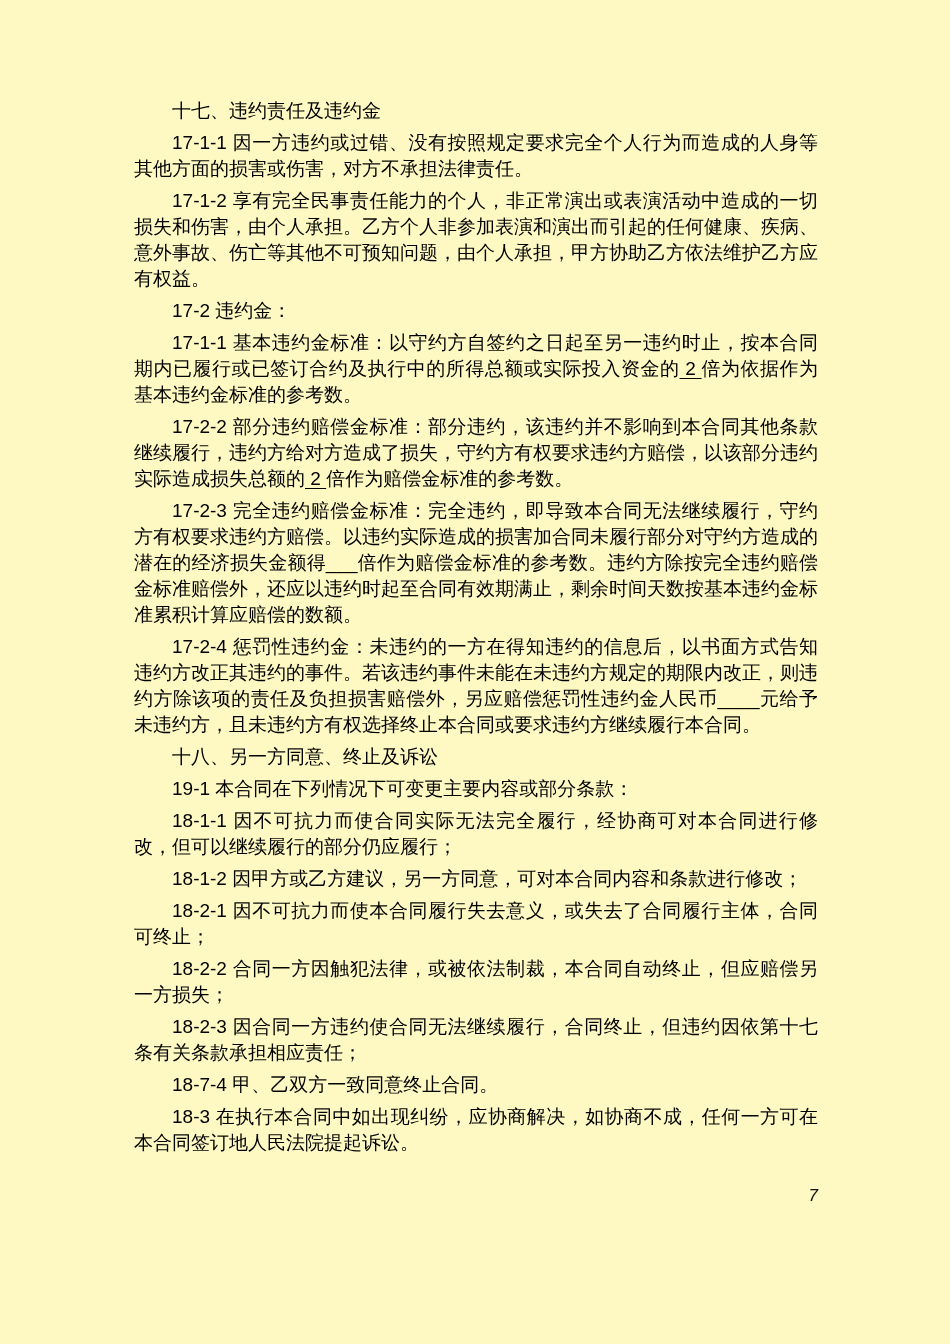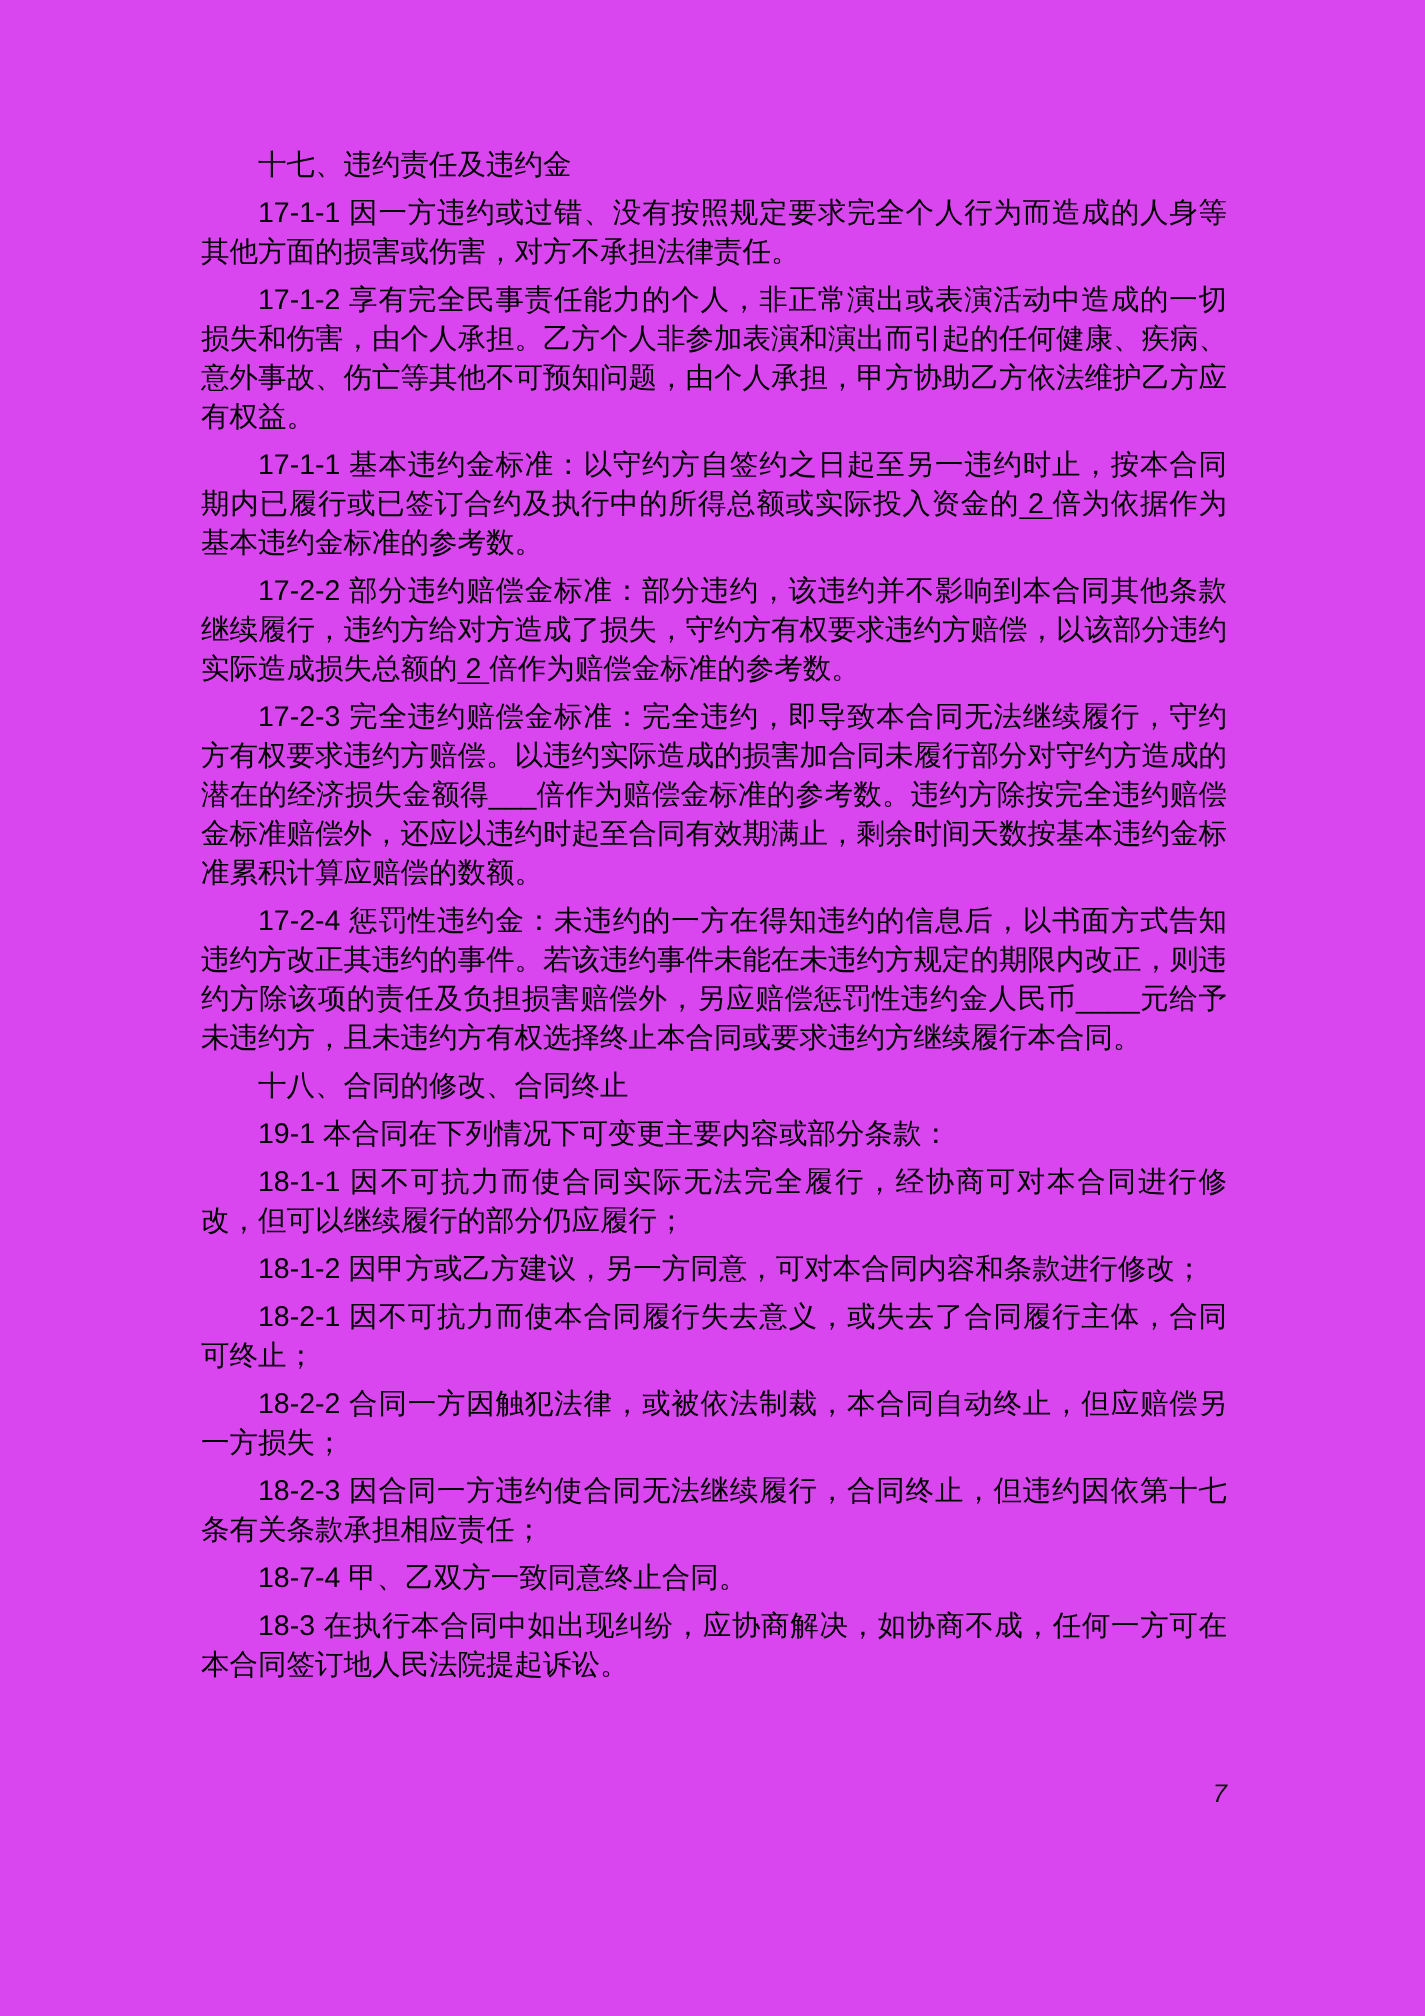--- a/index.html
+++ b/index.html
@@ -4,21 +4,21 @@
 <style>
   html, body {
     margin: 0;
     padding: 0;
     background: #ffffff;
   }
   .page {
     position: relative;
     width: 950px;
     height: 1344px;
-    background: #d946ef;
+    background: #fef9c3;
     font-family: "Liberation Sans", "DejaVu Sans", sans-serif;
     color: #000000;
     overflow: hidden;
     margin: 0 auto;
   }
   .doc-body {
     position: absolute;
     top: 0;
     left: 0;
     right: 0;
@@ -59,25 +59,26 @@
   }
 </style>
 </head>
 <body>
 
 <div class="page">
   <div class="doc-body" id="doc-body">
       <p class="para heading"><span>十七、违约责任及违约金</span></p>
       <p class="para"><span>17-1-1 因一方违约或过错、没有按照规定要求完全个人行为而造成的人身等其他方面的损害或伤害，对方不承担法律责任。</span></p>
       <p class="para"><span>17-1-2 享有完全民事责任能力的个人，非正常演出或表演活动中造成的一切损失和伤害，由个人承担。乙方个人非参加表演和演出而引起的任何健康、疾病、意外事故、伤亡等其他不可预知问题，由个人承担，甲方协助乙方依法维护乙方应有权益。</span></p>
+      <p class="para"><span>17-2 违约金：</span></p>
       <p class="para"><span>17-1-1 基本违约金标准：以守约方自签约之日起至另一违约时止，按本合同期内已履行或已签订合约及执行中的所得总额或实际投入资金的</span><span class="u"> 2 </span><span>倍为依据作为基本违约金标准的参考数。</span></p>
       <p class="para"><span>17-2-2 部分违约赔偿金标准：部分违约，该违约并不影响到本合同其他条款继续履行，违约方给对方造成了损失，守约方有权要求违约方赔偿，以该部分违约实际造成损失总额的</span><span class="u"> 2 </span><span>倍作为赔偿金标准的参考数。</span></p>
       <p class="para"><span>17-2-3 完全违约赔偿金标准：完全违约，即导致本合同无法继续履行，守约方有权要求违约方赔偿。以违约实际造成的损害加合同未履行部分对守约方造成的潜在的经济损失金额得</span><span class="blank">___</span><span>倍作为赔偿金标准的参考数。违约方除按完全违约赔偿金标准赔偿外，还应以违约时起至合同有效期满止，剩余时间天数按基本违约金标准累积计算应赔偿的数额。</span></p>
       <p class="para"><span>17-2-4 惩罚性违约金：未违约的一方在得知违约的信息后，以书面方式告知违约方改正其违约的事件。若该违约事件未能在未违约方规定的期限内改正，则违约方除该项的责任及负担损害赔偿外，另应赔偿惩罚性违约金人民币</span><span class="blank">____</span><span>元给予未违约方，且未违约方有权选择终止本合同或要求违约方继续履行本合同。</span></p>
-      <p class="para heading"><span>十八、合同的修改、合同终止</span></p>
+      <p class="para heading"><span>十八、另一方同意、终止及诉讼</span></p>
       <p class="para"><span>19-1 本合同在下列情况下可变更主要内容或部分条款：</span></p>
       <p class="para"><span>18-1-1 因不可抗力而使合同实际无法完全履行，经协商可对本合同进行修改，但可以继续履行的部分仍应履行；</span></p>
       <p class="para"><span>18-1-2 因甲方或乙方建议，另一方同意，可对本合同内容和条款进行修改；</span></p>
       <p class="para"><span>18-2-1 因不可抗力而使本合同履行失去意义，或失去了合同履行主体，合同可终止；</span></p>
       <p class="para"><span>18-2-2 合同一方因触犯法律，或被依法制裁，本合同自动终止，但应赔偿另一方损失；</span></p>
       <p class="para"><span>18-2-3 因合同一方违约使合同无法继续履行，合同终止，但违约因依第十七条有关条款承担相应责任；</span></p>
       <p class="para"><span>18-7-4 甲、乙双方一致同意终止合同。</span></p>
       <p class="para"><span>18-3 在执行本合同中如出现纠纷，应协商解决，如协商不成，任何一方可在本合同签订地人民法院提起诉讼。</span></p>
     </div>
   <div class="footer">

